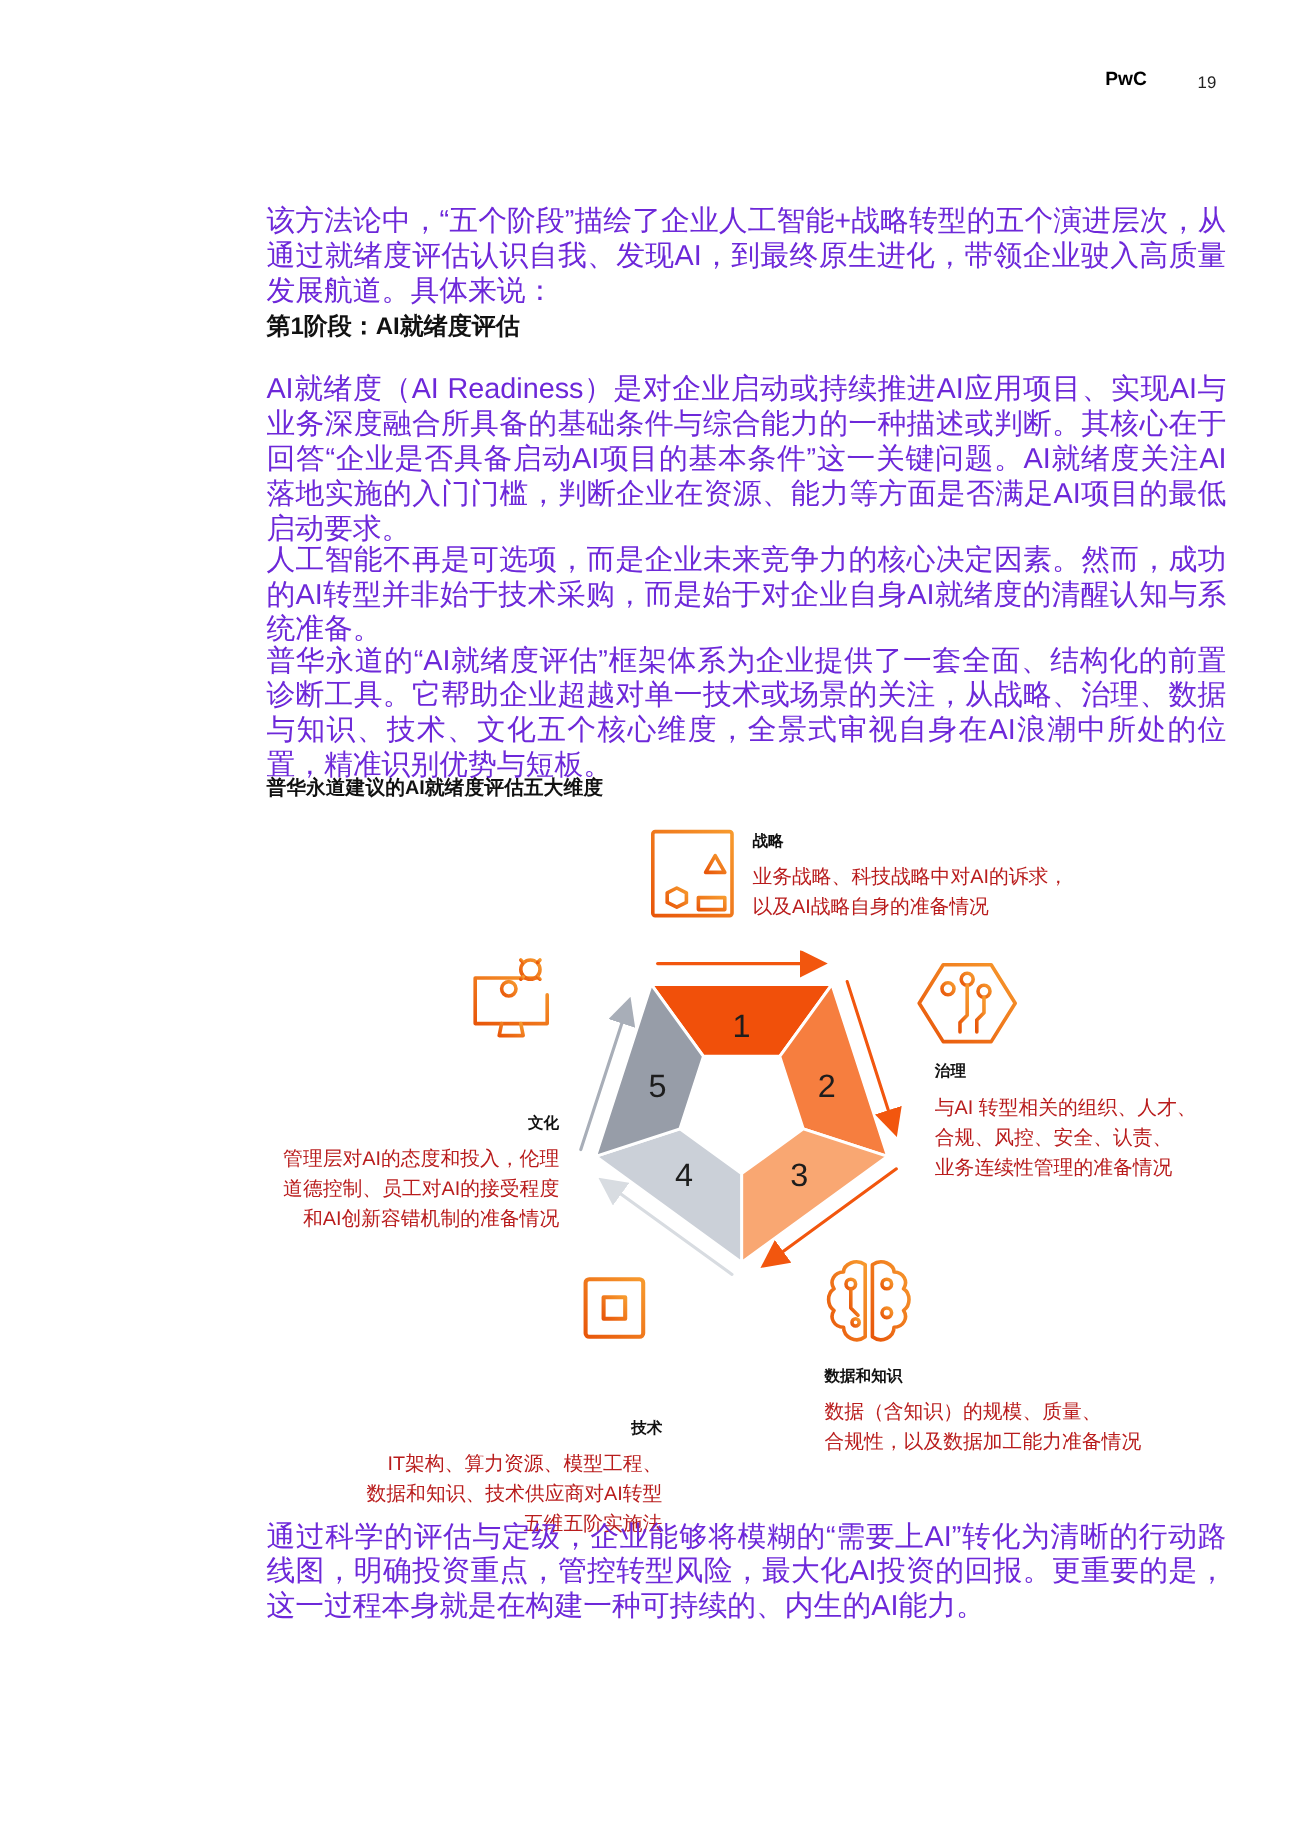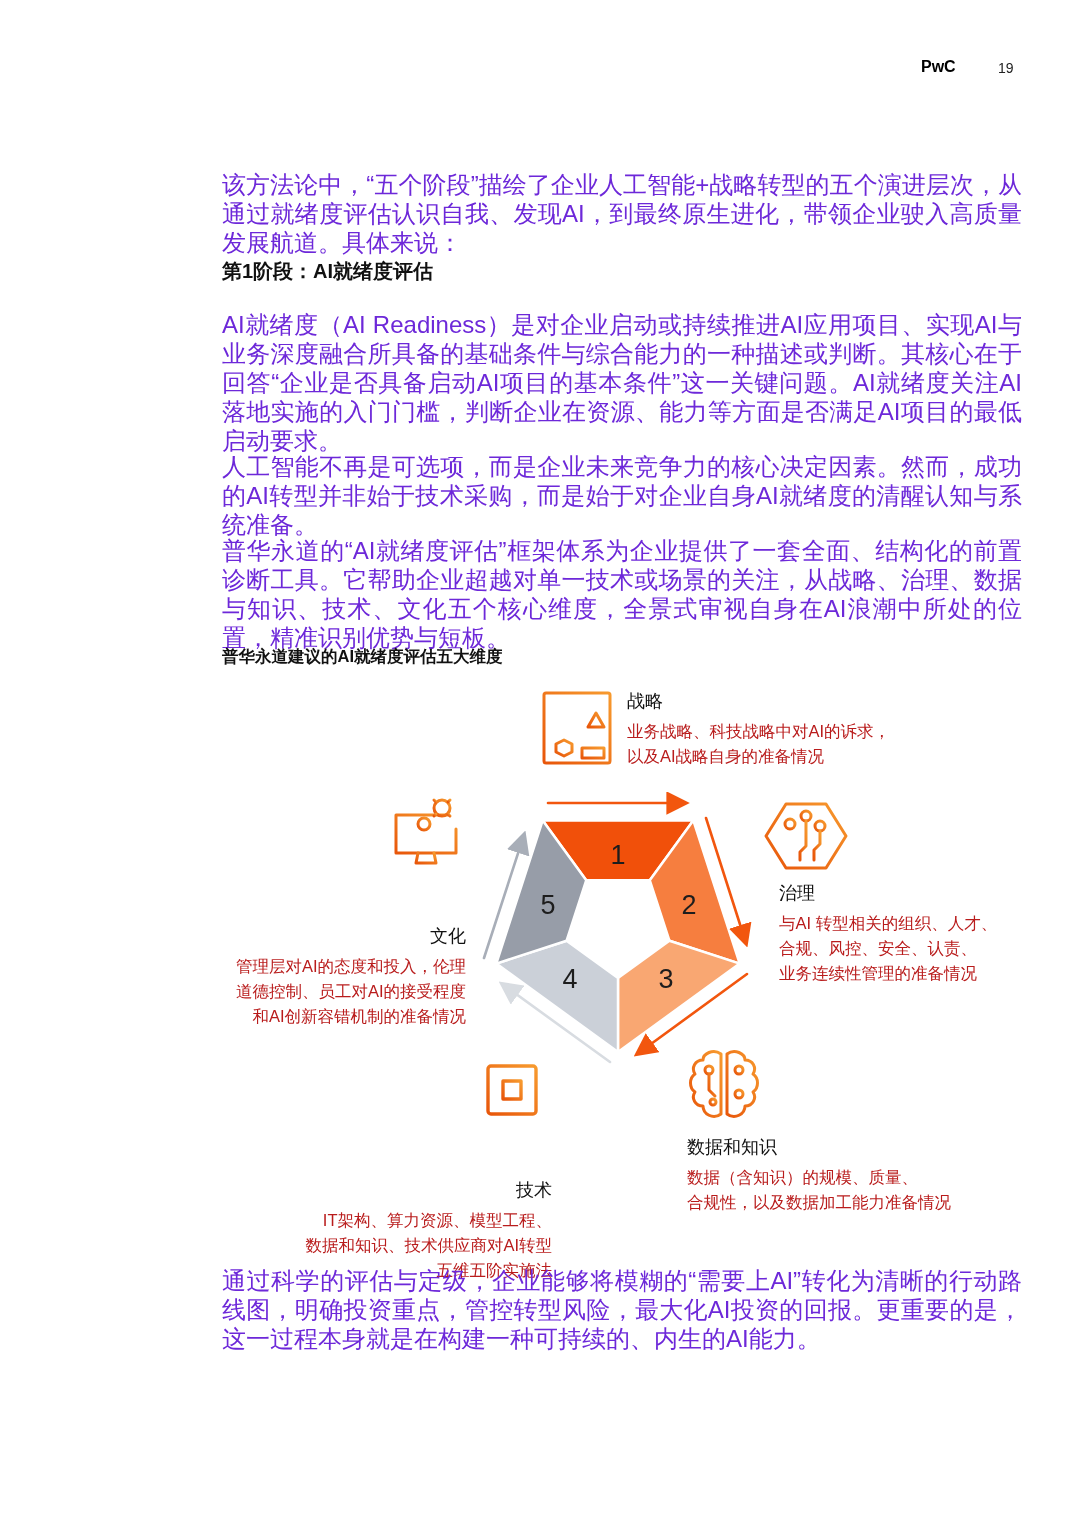--- a/index.html
+++ b/index.html
@@ -14,21 +14,21 @@
   .body-text { position:absolute; left:222px; width:800px; font-size:24px; line-height:29px; text-align:justify; color:#6d28d9; }
   .p1 { top:170px; }
   .p2 { top:310px; }
   .p3 { top:452px; }
   .p4 { top:536px; }
   .closing { top:1266px; }
 
   .sec-heading { position:absolute; left:222px; top:258px; font-size:20px; font-weight:700; color:#111; }
   .fig-title { position:absolute; left:222px; top:646px; font-size:16.5px; font-weight:700; color:#111; }
 
-  .dim-label { font-size:18px; font-weight:400; color:#111; line-height:22px; }
+  .dim-label { font-size:13px; font-weight:700; color:#111; line-height:22px; }
   .dim-desc  { font-size:16.5px; line-height:25px; color:#b91c1c; }
   .abs { position:absolute; }
   .ta-r { text-align:right;margin-top:41px; }
 
   .icon-box { position:absolute; }
   .icon-box svg { display:block; }
 
   .pentagon-wrap { position:absolute; left:468px; top:792px; width:300px; height:285px; }
   .seg-num { font-size:27px; fill:#1d1d1d; }
 </style>

